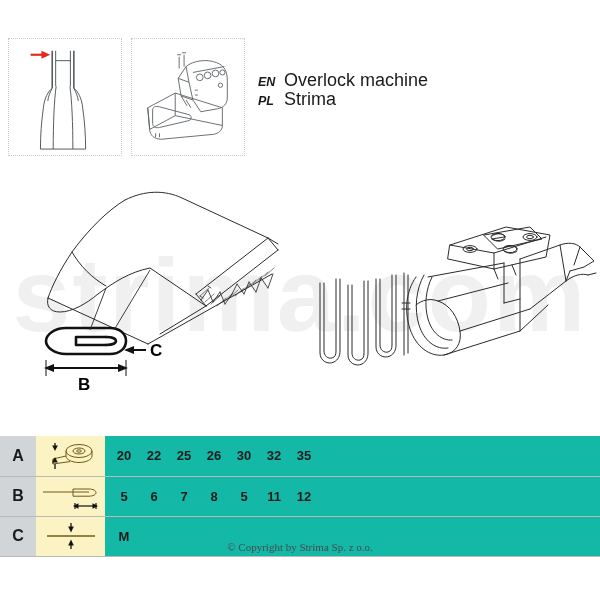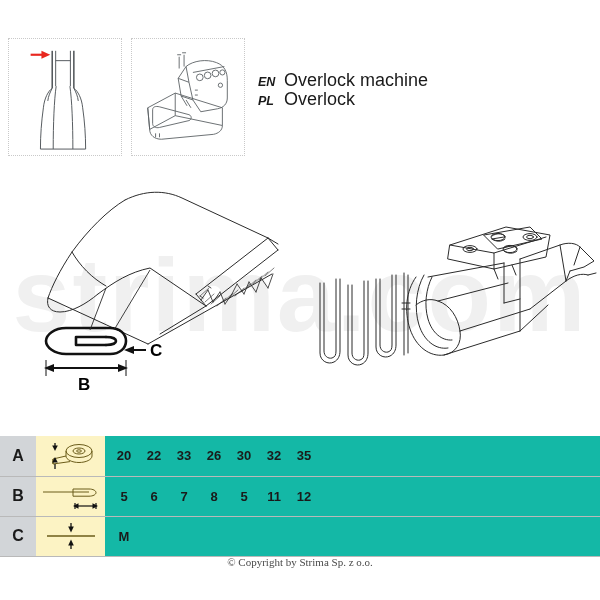--- a/index.html
+++ b/index.html
@@ -139,21 +139,21 @@
     text-align: center;
     font-size: 13px;
     font-weight: bold;
     color: #1a1a1a;
   }
 
   
   #copyright {
     position: absolute;
     left: 0;
-    top: 556px;
+    top: 541px;
     width: 600px;
     text-align: center;
     font-family: "Liberation Serif", serif;
     font-size: 11px;
     color: #4a4a4a;
     z-index: 2;
   }
 </style>
 </head>
 <body>
@@ -229,21 +229,21 @@
     </svg>
   </div>
 
   <div id="lang-list">
     <div class="lang-row">
       <span class="lang-code">EN</span>
       <span class="lang-name">Overlock machine</span>
     </div>
     <div class="lang-row">
       <span class="lang-code">PL</span>
-      <span class="lang-name">Overlock</span>
+      <span class="lang-name">Strima</span>
     </div>
   </div>
 
   <div id="illus-left">
     <svg viewBox="0 0 300 225" xmlns="http://www.w3.org/2000/svg">
       <g fill="none" stroke="#2b2b2b" stroke-width="1" stroke-linejoin="round" stroke-linecap="round">
 
         <path d="M115,22 C135,12 155,12 172,20 L258,60"></path>
         <path d="M115,22 C98,32 78,52 62,74 C50,92 42,108 38,120"></path>
         <path d="M258,60 L268,66"></path>
@@ -385,21 +385,21 @@
               <path d="M16,12 L13.2,6.5 L18.8,6.5 Z" stroke="none"></path>
               <path d="M16,30 L16,25" fill="none"></path>
               <path d="M16,18 L13.2,23.5 L18.8,23.5 Z" stroke="none"></path>
             </g>
           </svg>
         </td>
         <td class="col-values">
           <div class="values-wrap">
             <span class="val-cell">20</span>
             <span class="val-cell">22</span>
-            <span class="val-cell">33</span>
+            <span class="val-cell">25</span>
             <span class="val-cell">26</span>
             <span class="val-cell">30</span>
             <span class="val-cell">32</span>
             <span class="val-cell">35</span>
           </div>
         </td>
       </tr>
 
       <tr>
         <td class="col-letter">B</td>

